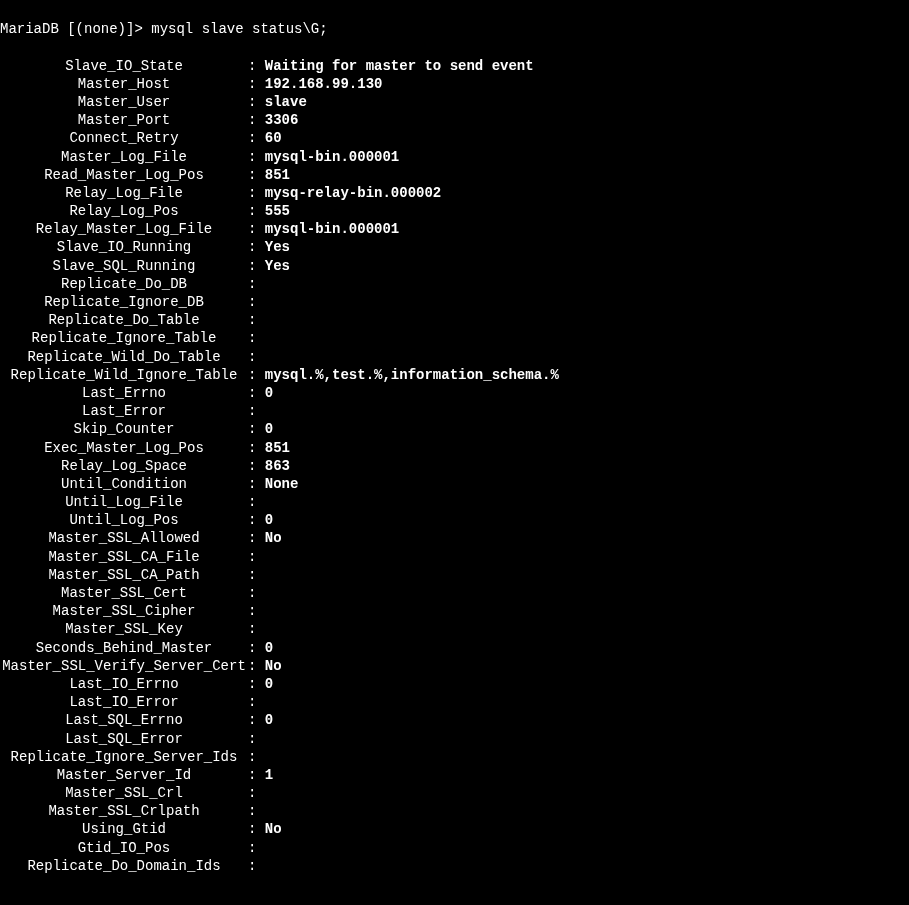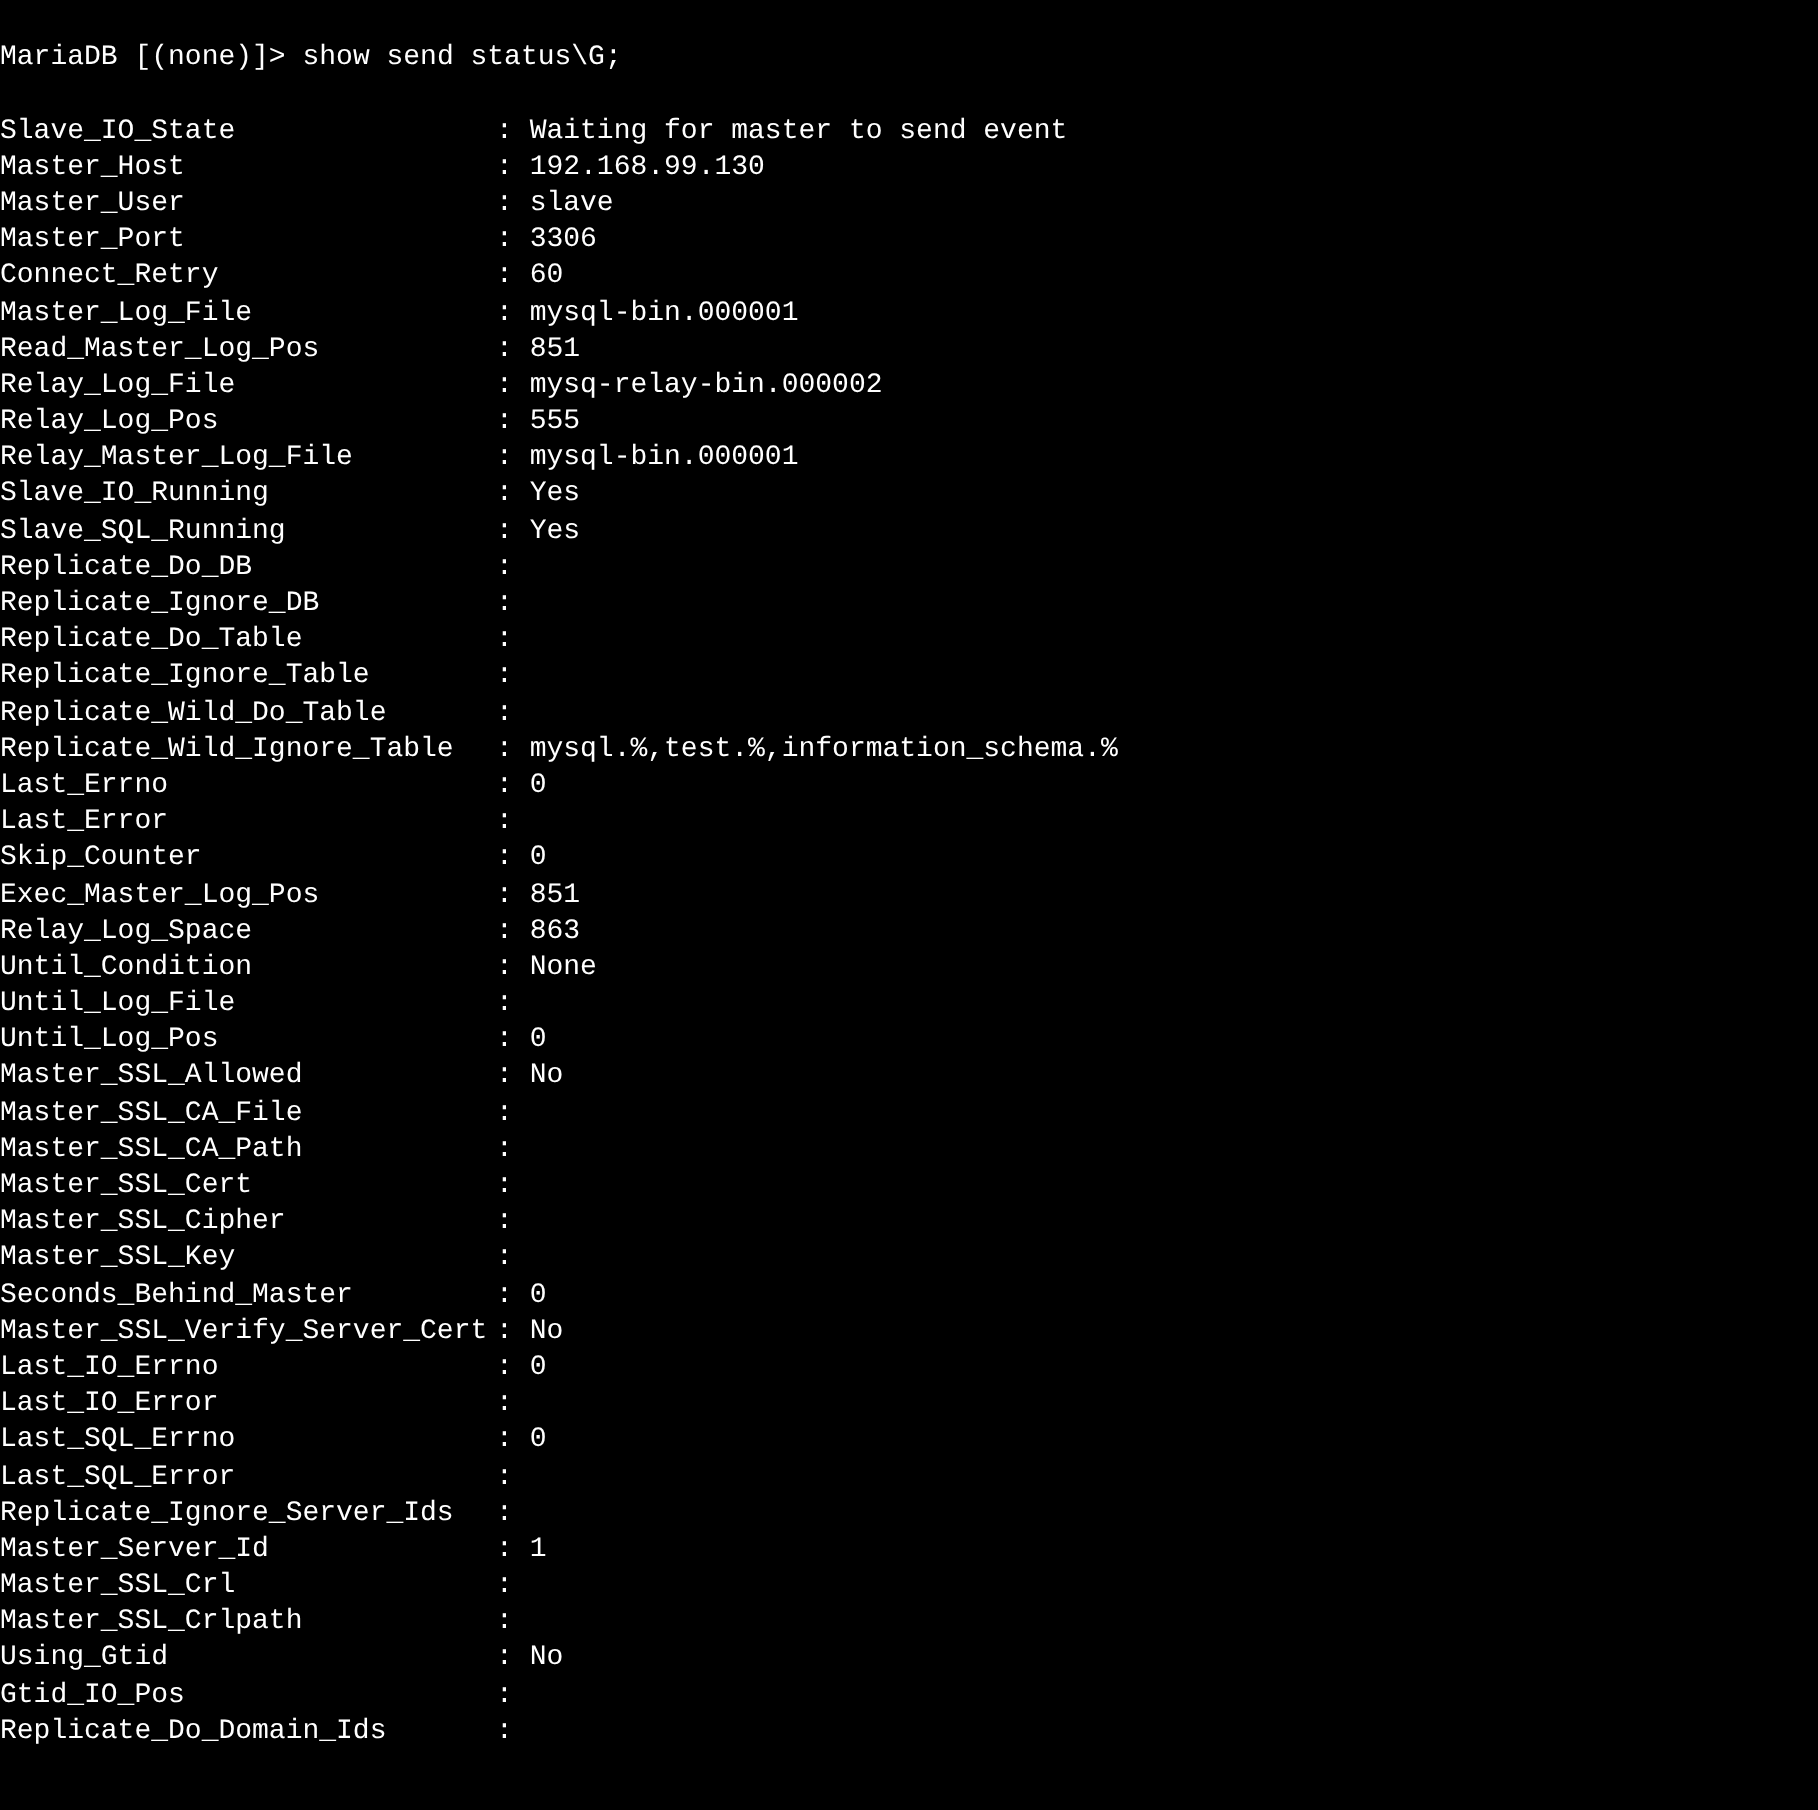--- a/index.html
+++ b/index.html
@@ -17,29 +17,30 @@
   .terminal {
     white-space: pre;
     padding: 2px 0 0 0;
   }
   .row {
     display: flex;
   }
   .label {
     display: inline-block;
     width: 248px;
-    text-align: left;
+    text-align: center;
     white-space: pre;
   }
   .sep {
     white-space: pre;
   }
   .val {
     white-space: pre-wrap;
+    font-weight: bold;
   }
 </style>
 </head>
 <body>
 
 <div class="terminal">
-<div class="row"><span>MariaDB [(none)]&gt; </span><span>show send status\G;</span></div>
+<div class="row"><span>MariaDB [(none)]&gt; </span><span>mysql slave status\G;</span></div>
 <div id="fields"><div class="row"><span class="label">Slave_IO_State</span><span class="sep">: </span><span class="val">Waiting for master to send event</span></div><div class="row"><span class="label">Master_Host</span><span class="sep">: </span><span class="val">192.168.99.130</span></div><div class="row"><span class="label">Master_User</span><span class="sep">: </span><span class="val">slave</span></div><div class="row"><span class="label">Master_Port</span><span class="sep">: </span><span class="val">3306</span></div><div class="row"><span class="label">Connect_Retry</span><span class="sep">: </span><span class="val">60</span></div><div class="row"><span class="label">Master_Log_File</span><span class="sep">: </span><span class="val">mysql-bin.000001</span></div><div class="row"><span class="label">Read_Master_Log_Pos</span><span class="sep">: </span><span class="val">851</span></div><div class="row"><span class="label">Relay_Log_File</span><span class="sep">: </span><span class="val">mysq-relay-bin.000002</span></div><div class="row"><span class="label">Relay_Log_Pos</span><span class="sep">: </span><span class="val">555</span></div><div class="row"><span class="label">Relay_Master_Log_File</span><span class="sep">: </span><span class="val">mysql-bin.000001</span></div><div class="row"><span class="label">Slave_IO_Running</span><span class="sep">: </span><span class="val">Yes</span></div><div class="row"><span class="label">Slave_SQL_Running</span><span class="sep">: </span><span class="val">Yes</span></div><div class="row"><span class="label">Replicate_Do_DB</span><span class="sep">: </span><span class="val"></span></div><div class="row"><span class="label">Replicate_Ignore_DB</span><span class="sep">: </span><span class="val"></span></div><div class="row"><span class="label">Replicate_Do_Table</span><span class="sep">: </span><span class="val"></span></div><div class="row"><span class="label">Replicate_Ignore_Table</span><span class="sep">: </span><span class="val"></span></div><div class="row"><span class="label">Replicate_Wild_Do_Table</span><span class="sep">: </span><span class="val"></span></div><div class="row"><span class="label">Replicate_Wild_Ignore_Table</span><span class="sep">: </span><span class="val">mysql.%,test.%,information_schema.%</span></div><div class="row"><span class="label">Last_Errno</span><span class="sep">: </span><span class="val">0</span></div><div class="row"><span class="label">Last_Error</span><span class="sep">: </span><span class="val"></span></div><div class="row"><span class="label">Skip_Counter</span><span class="sep">: </span><span class="val">0</span></div><div class="row"><span class="label">Exec_Master_Log_Pos</span><span class="sep">: </span><span class="val">851</span></div><div class="row"><span class="label">Relay_Log_Space</span><span class="sep">: </span><span class="val">863</span></div><div class="row"><span class="label">Until_Condition</span><span class="sep">: </span><span class="val">None</span></div><div class="row"><span class="label">Until_Log_File</span><span class="sep">: </span><span class="val"></span></div><div class="row"><span class="label">Until_Log_Pos</span><span class="sep">: </span><span class="val">0</span></div><div class="row"><span class="label">Master_SSL_Allowed</span><span class="sep">: </span><span class="val">No</span></div><div class="row"><span class="label">Master_SSL_CA_File</span><span class="sep">: </span><span class="val"></span></div><div class="row"><span class="label">Master_SSL_CA_Path</span><span class="sep">: </span><span class="val"></span></div><div class="row"><span class="label">Master_SSL_Cert</span><span class="sep">: </span><span class="val"></span></div><div class="row"><span class="label">Master_SSL_Cipher</span><span class="sep">: </span><span class="val"></span></div><div class="row"><span class="label">Master_SSL_Key</span><span class="sep">: </span><span class="val"></span></div><div class="row"><span class="label">Seconds_Behind_Master</span><span class="sep">: </span><span class="val">0</span></div><div class="row"><span class="label">Master_SSL_Verify_Server_Cert</span><span class="sep">: </span><span class="val">No</span></div><div class="row"><span class="label">Last_IO_Errno</span><span class="sep">: </span><span class="val">0</span></div><div class="row"><span class="label">Last_IO_Error</span><span class="sep">: </span><span class="val"></span></div><div class="row"><span class="label">Last_SQL_Errno</span><span class="sep">: </span><span class="val">0</span></div><div class="row"><span class="label">Last_SQL_Error</span><span class="sep">: </span><span class="val"></span></div><div class="row"><span class="label">Replicate_Ignore_Server_Ids</span><span class="sep">: </span><span class="val"></span></div><div class="row"><span class="label">Master_Server_Id</span><span class="sep">: </span><span class="val">1</span></div><div class="row"><span class="label">Master_SSL_Crl</span><span class="sep">: </span><span class="val"></span></div><div class="row"><span class="label">Master_SSL_Crlpath</span><span class="sep">: </span><span class="val"></span></div><div class="row"><span class="label">Using_Gtid</span><span class="sep">: </span><span class="val">No</span></div><div class="row"><span class="label">Gtid_IO_Pos</span><span class="sep">: </span><span class="val"></span></div><div class="row"><span class="label">Replicate_Do_Domain_Ids</span><span class="sep">: </span><span class="val"></span></div></div>
 </div>
 
 </body></html>

